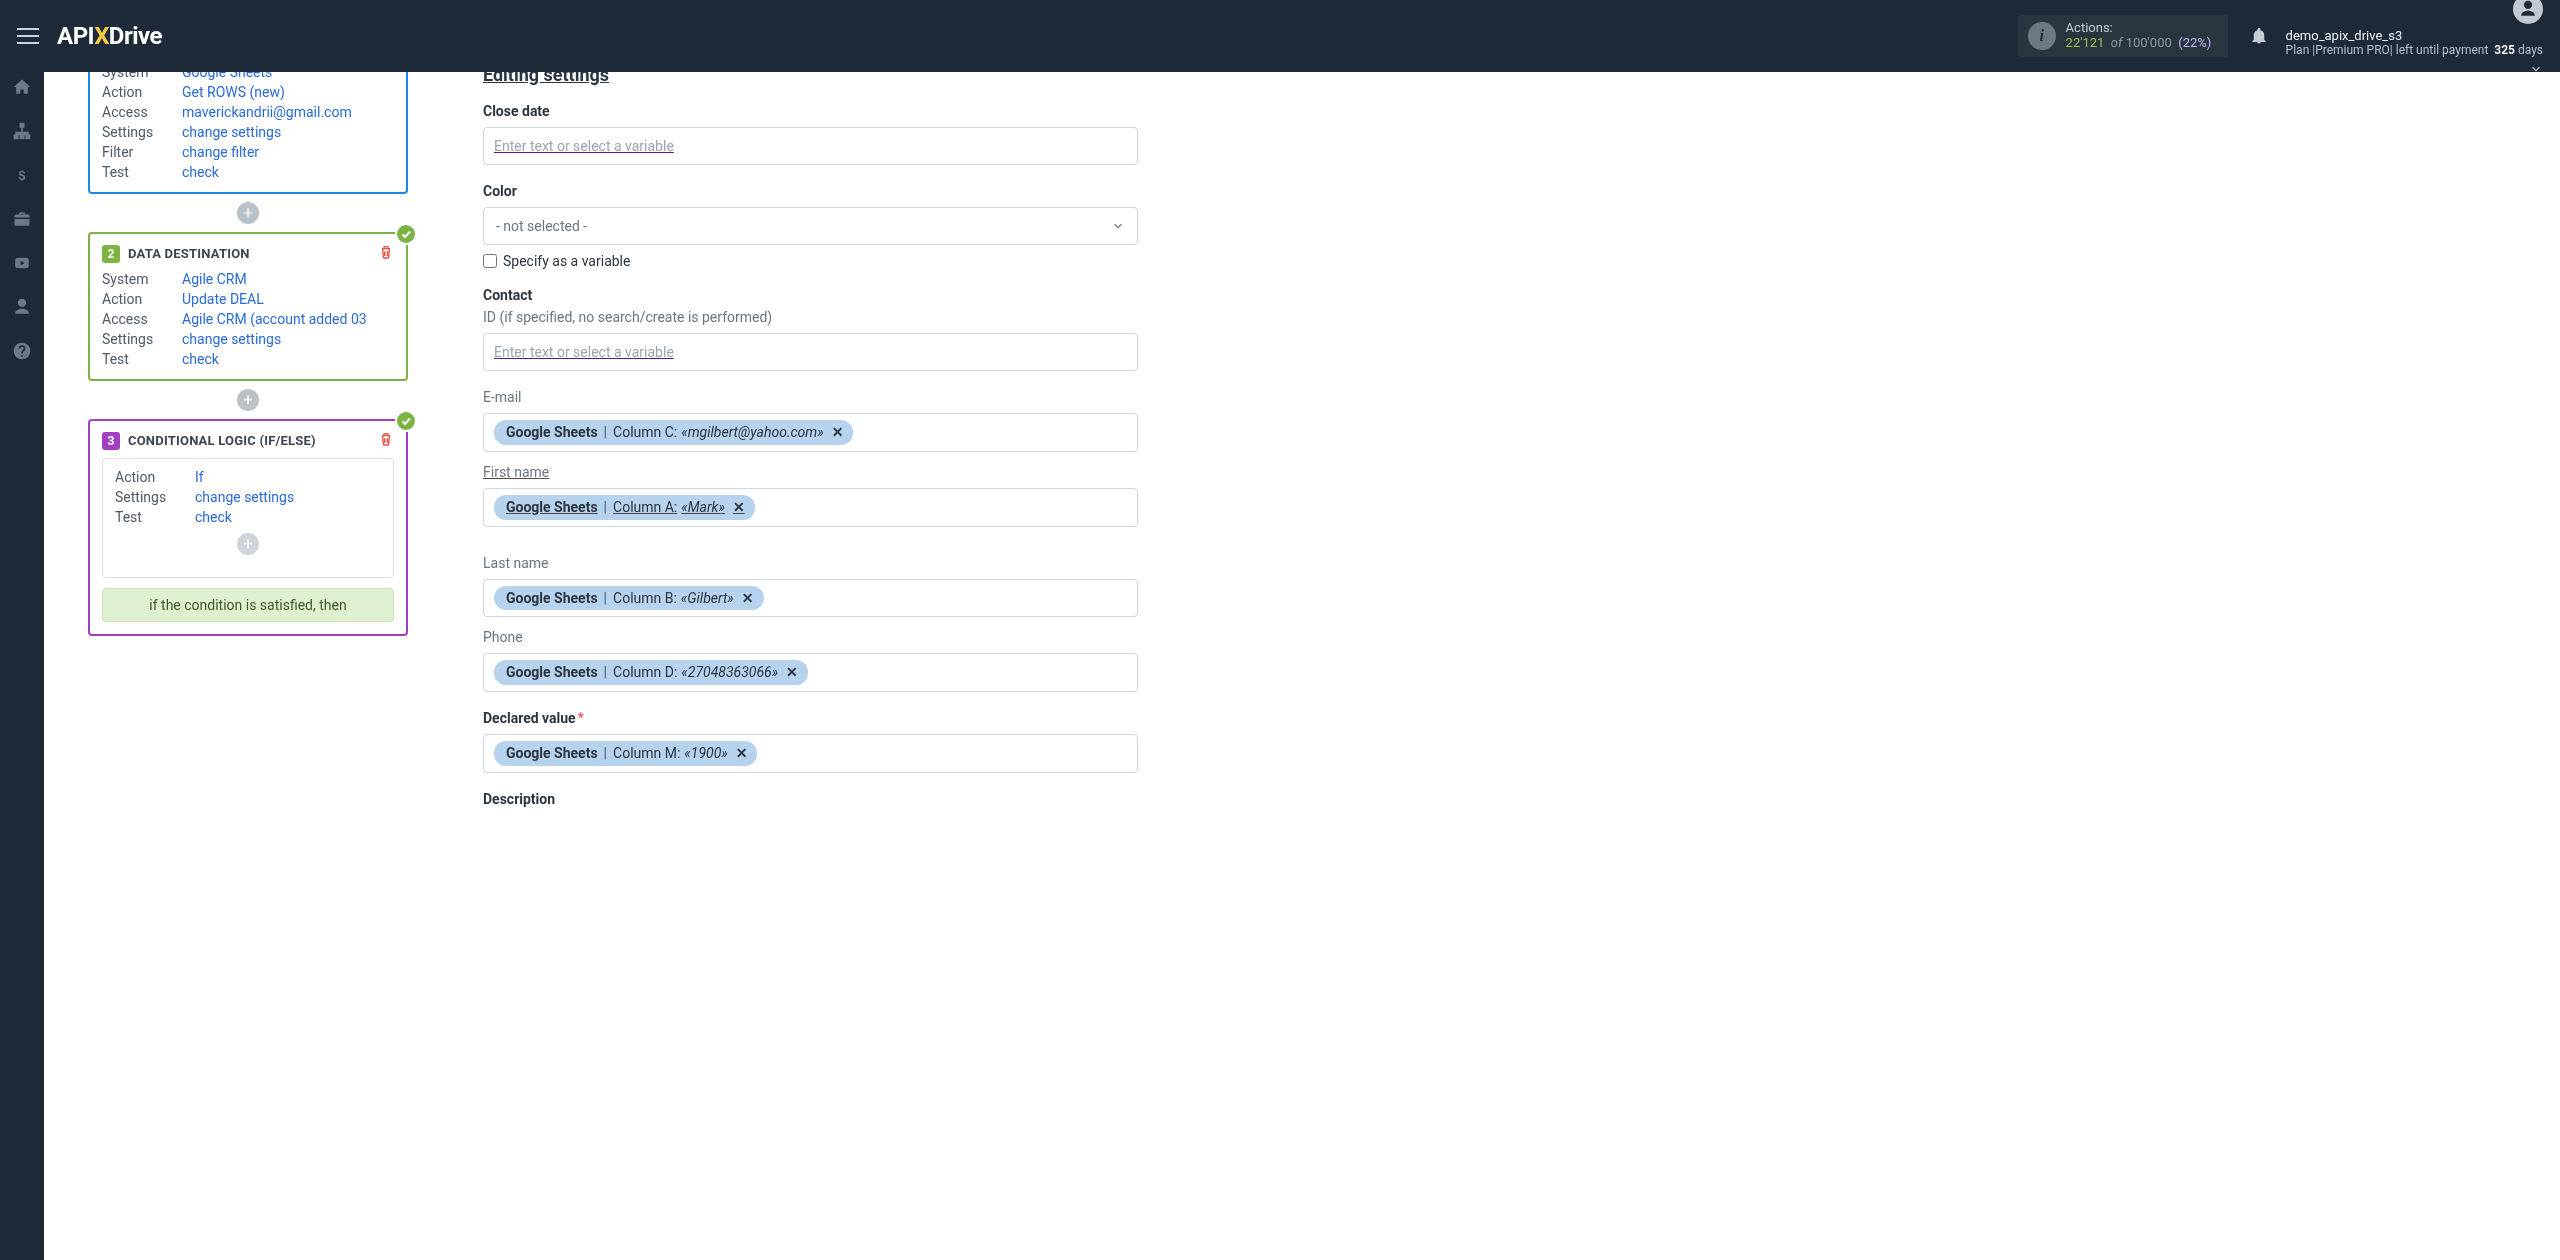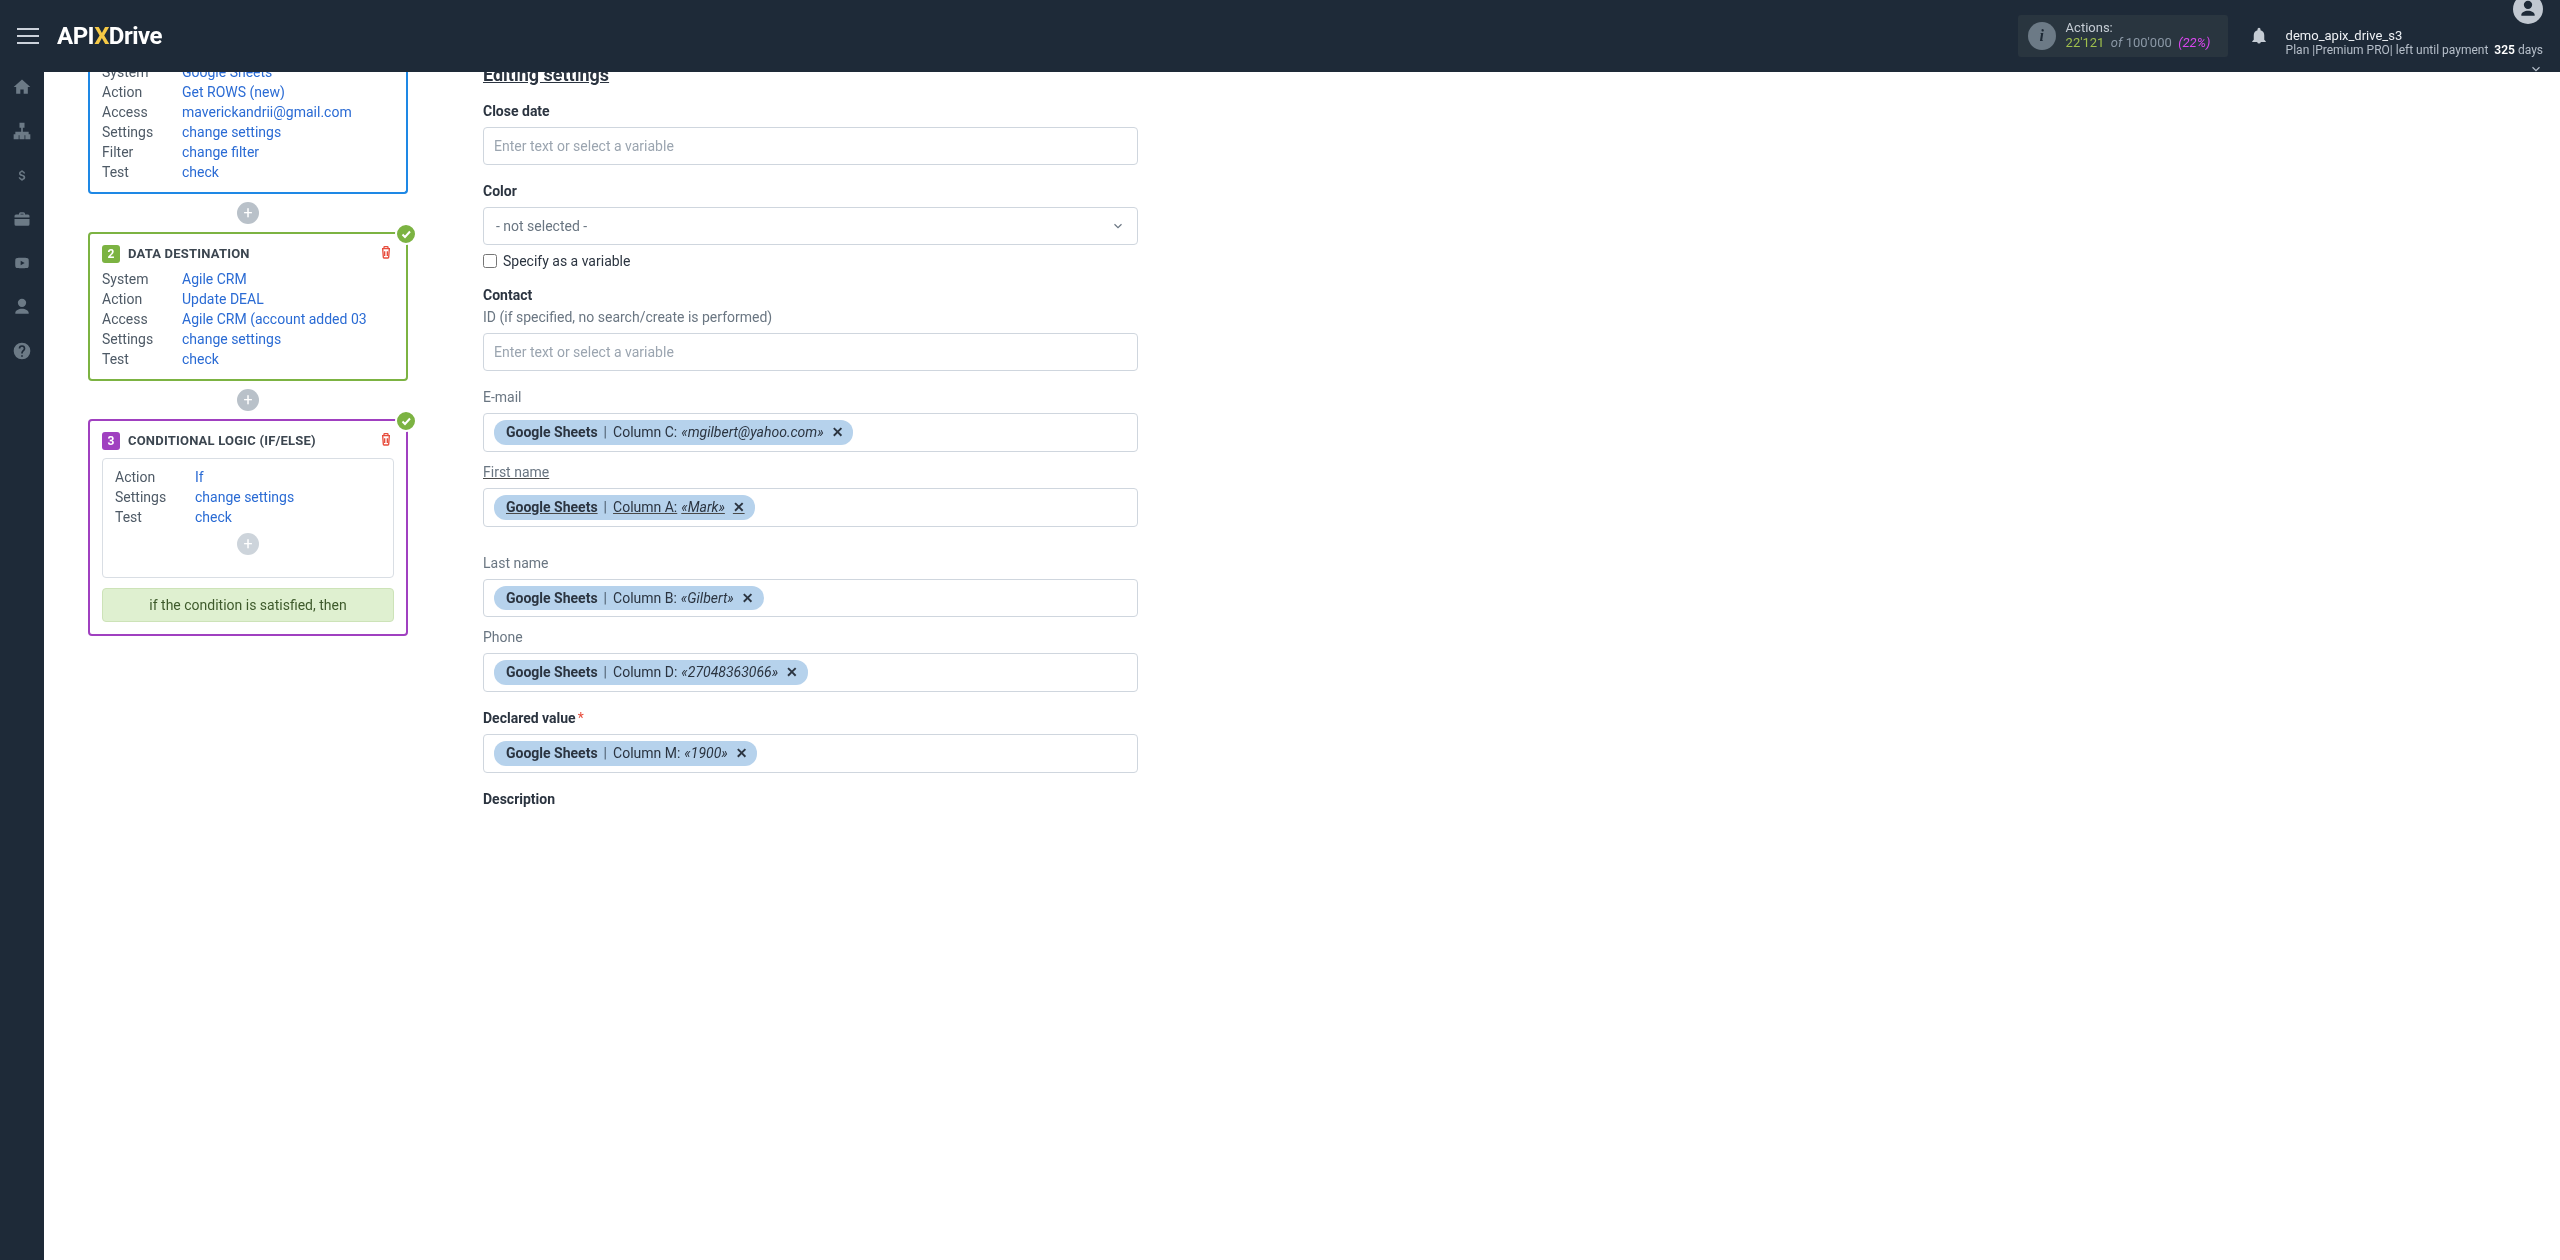--- a/index.html
+++ b/index.html
@@ -14,21 +14,21 @@
   .logo .x { color: #f6c945; position: relative; display: inline-block; }
   .topbar-spacer { flex: 1; }
   .actions-pill { background: #29353f; border-radius: 3px; padding: 6px 14px 6px 10px; display: flex; align-items: center; gap: 10px; min-width: 210px; }
   .actions-pill .ico { width: 28px; height: 28px; border-radius: 50%; background: #6c7a86; display: flex; align-items: center; justify-content: center; color: #1e2a36; font-weight: 700; font-style: italic; font-family: Georgia, serif; font-size: 16px; }
   .actions-text { line-height: 1.15; font-size: 13px; }
   .actions-text .line1 { color: #c5ccd4; }
   .actions-text .line2 { }
   .actions-text .line2 .used { color: #9fbf4d; }
   .actions-text .line2 .of { color: #8b98a6; font-style: italic; }
   .actions-text .line2 .total { color: #8b98a6; }
-  .actions-text .line2 .pct { color: #d946ef; font-style: italic; }
+  .actions-text .line2 .pct { color: #c4b5fd; }
   .bell { margin: 0 18px 0 22px; color: #c5ccd4; cursor: pointer; }
   .bell svg { display:block; }
   .user-block { display: flex; align-items: flex-end; gap: 4px; color: #eef1f5; flex-direction: column; }
   .user-avatar { width: 30px; height: 30px; border-radius: 50%; background: #c1c8d1; display:flex;align-items:center;justify-content:center; }
   .user-avatar svg { fill:#1e2a38; }
   .user-text { line-height: 1.2; font-size: 13px; }
   .user-text .plan { color: #b6bfca; font-size: 12px; }
   .user-text .plan .num { color: #fff; font-weight: 600; }
   .chev { margin-left: 16px; color: #b6bfca; cursor:pointer; }
 
@@ -72,21 +72,21 @@
   .cond-box { border:1px solid #d9dee4; border-radius:4px; padding:10px 12px 14px; }
   .cond-then { background:#dff0d0; border:1px solid #cde3b8; color:#3e5a2b; text-align:center; border-radius:4px; padding:8px; margin-top:10px; font-size:14px; }
 
   
   .form h2 { font-size:18px; font-weight:700; color:#2b3440; text-decoration:underline; margin-bottom:18px; }
   .fgroup { margin-bottom:18px; }
   .flabel { font-weight:700; color:#2b3440; font-size:14px; margin-bottom:8px; display:block; }
   .flabel.sub { font-weight:400; color:#6a7682; }
   .req { color:#e74c3c; font-weight:400; margin-left:2px; }
   .input, .select { width:100%; border:1px solid #cfd6de; border-radius:4px; min-height:38px; padding:6px 10px; font-size:14px; color:#2b3440; background:#fff; display:flex; align-items:center; flex-wrap:wrap; gap:4px; }
-  .input input { border:none; outline:none; flex:1; min-width:120px; font-size:14px; font-family:inherit; color:#4c1d95; padding:4px 0; }
+  .input input { border:none; outline:none; flex:1; min-width:120px; font-size:14px; font-family:inherit; color:#4c1d95; padding:4px 0;text-decoration:underline; }
   .input input::placeholder { color:#9ba5b0; }
   .select { cursor:pointer; justify-content:space-between; color:#6a7682; padding:0 12px; }
   .select .sel-val { color:#6a7682; }
   .select svg { color:#6a7682; }
   .check-row { margin-top:8px; display:flex; align-items:center; gap:6px; color:#2b3440; font-size:14px; }
   .check-row input { width:14px; height:14px; }
 
   .chip { background:#b6d2ec; color:#2b3440; border-radius:12px; padding:4px 8px 4px 12px; display:inline-flex; align-items:center; gap:4px; font-size:14px; line-height:1.2; }
   .chip .src { font-weight:700; }
   .chip .sep { color:#4a5a6a; padding:0 2px; }

